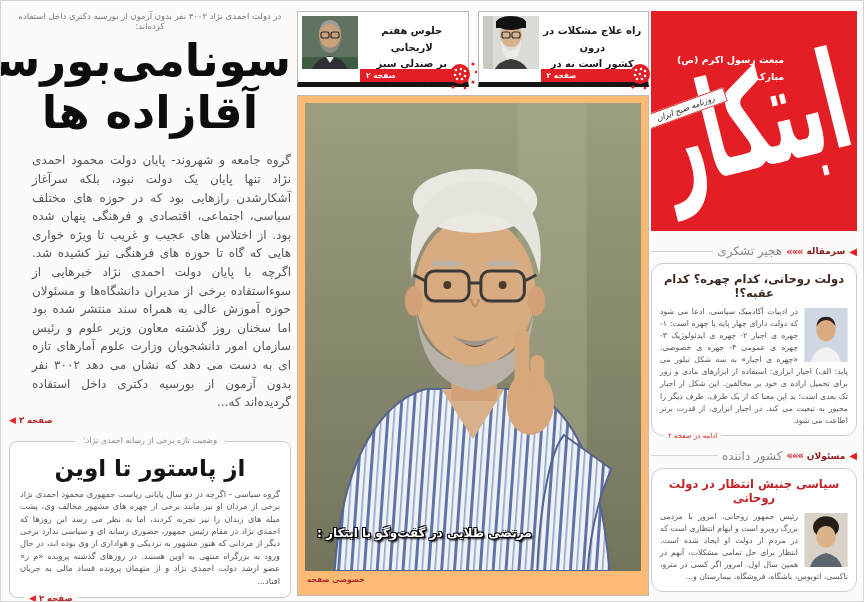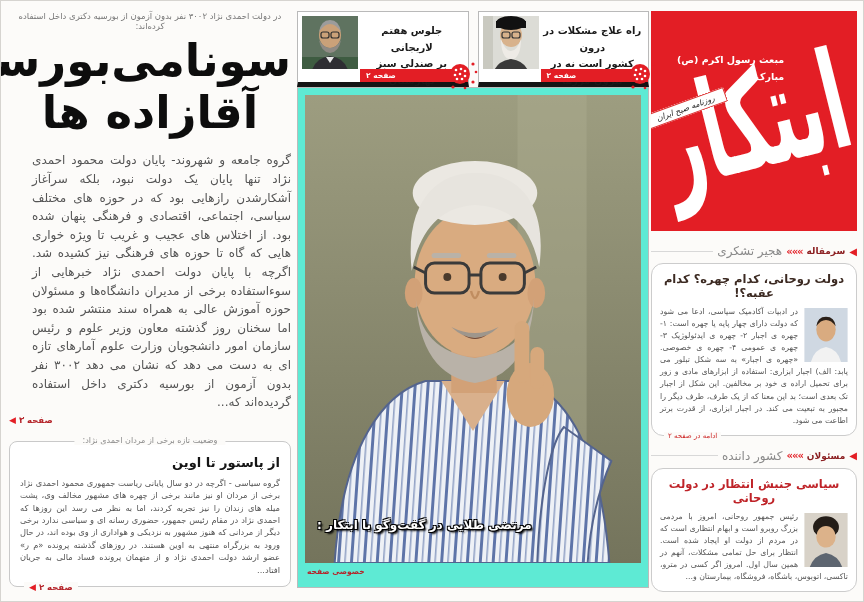--- a/index.html
+++ b/index.html
@@ -16,39 +16,39 @@
 
   
   .col-left{position:absolute;left:8px;top:10px;width:282px;}
   .lead-kicker{font-size:8.5px;color:#777;text-align:center;}
   .lead-headline{font-size:45px;font-weight:bold;color:#0d0d0d;text-align:center;line-height:1.16;margin-top:4px;letter-spacing:-1px;}
   .lead-body{margin-top:12px;font-size:12px;color:var(--body-gray);text-align:justify;line-height:1.55;margin-left:23px;}
   .marker{direction:ltr;text-align:left;font-size:8.5px;font-weight:bold;color:var(--dark-red);margin-top:3px;}
   .marker .arr{color:var(--red);font-size:9px;}
   .nbox{border:1px solid #c9c9c9;border-radius:8px;background:#fff;position:relative;padding:13px 10px 10px;margin-top:16px;}
   .box-kicker{position:absolute;top:-6px;right:50%;transform:translateX(50%);background:var(--page-bg);padding:0 8px;font-size:8px;color:#8a8a8a;white-space:nowrap;}
-  .nbox h3{margin:0 0 7px;font-size:13px;color:#151515;font-weight:bold;}
+  .nbox h3{margin:0 0 7px;text-align:center;font-size:23px;color:#151515;font-weight:bold;}
   .nbox .body{font-size:8.3px;color:var(--body-gray);text-align:justify;line-height:1.5;}
   .nbox .marker{position:absolute;bottom:-6px;left:14px;background:var(--page-bg);padding:0 5px;margin:0;}
   .khatami-row{display:flex;margin-top:14px;align-items:center;}
   .khatami-row .txt{flex:1;padding-right:4px;}
   .khatami-row h3{margin:12px;text-align:center;font-size:17.5px;color:#101010;line-height:1.35;font-weight:bold;}
   .khatami-row .marker{margin-top:5px;padding-left:14px;}
   .khatami-photo{width:128px;height:92px;flex:0 0 auto;}
 
   
   .col-center{position:absolute;left:296px;top:10px;width:352px;}
   .top-row{display:flex;gap:9px;}
   .tbox{flex:1;height:76px;background:#fff;border:1px solid #b9b9b9;border-bottom:5px solid #141414;position:relative;}
   .tphoto{position:absolute;left:4px;top:4px;bottom:13px;width:56px;overflow:hidden;}
   .tphoto svg{width:100%;height:100%;}
   .ttitle{position:absolute;right:6px;left:64px;top:11px;font-size:10px;font-weight:bold;color:#1a1a1a;text-align:center;line-height:1.65;}
   .tband{position:absolute;left:62px;right:0;bottom:0;height:13px;background:var(--red);color:#fff;font-size:7.5px;font-weight:bold;padding:2px 6px 0;direction:ltr;text-align:left;}
   .burst{position:absolute;right:-11px;bottom:-9px;width:34px;height:34px;z-index:3;}
-  .photo-card{background:#5eead4;border:1px solid #bbb;padding:7px 7px 3px;height:501px;}
+  .photo-card{margin-top:8px;background:#fdba74;border:1px solid #bbb;padding:7px 7px 3px;height:501px;}
   .photo-wrap{position:relative;height:468px;overflow:hidden;background:#8e8e72;}
   .photo-wrap>svg{position:absolute;inset:0;width:100%;height:100%;}
   .caption{position:absolute;left:12px;right:12px;bottom:30px;text-align:left;}
   .cap-kicker{display:inline-block;font-size:12px;font-weight:bold;color:#fff;
     text-shadow:1px 1px 0 #000,-1px 1px 0 #000,1px -1px 0 #000,-1px -1px 0 #000,2px 2px 2px #000;}
   .cap-headline{font-size:28px;font-weight:bold;color:#fff;line-height:1.3;margin-top:2px;
     text-shadow:2px 2px 0 #000,-2px 2px 0 #000,2px -2px 0 #000,-2px -2px 0 #000,0 3px 0 #000,3px 0 0 #000,0 -3px 0 #000,-3px 0 0 #000;}
   .card-footer{font-size:7.5px;color:var(--dark-red);padding:4px 2px 0;direction:ltr;text-align:left;font-weight:bold;}
 
   
@@ -85,21 +85,21 @@
     <div class="lead-kicker">در دولت احمدی نژاد ۳۰۰۲ نفر بدون آزمون از بورسیه دکتری داخل استفاده کرده‌اند:</div>
     <div class="lead-headline preline">سونامی‌بورسیه
 آقازاده ها</div>
     <div class="lead-body">گروه جامعه و شهروند- پایان دولت محمود احمدی نژاد تنها پایان یک دولت نبود، بلکه سرآغاز آشکارشدن رازهایی بود که در حوزه های مختلف سیاسی، اجتماعی، اقتصادی و فرهنگی پنهان شده بود. از اختلاس های عجیب و غریب تا ویژه خواری هایی که گاه تا حوزه های فرهنگی نیز کشیده شد. اگرچه با پایان دولت احمدی نژاد خبرهایی از سوءاستفاده برخی از مدیران دانشگاه‌ها و مسئولان حوزه آموزش عالی به همراه سند منتشر شده بود اما سخنان روز گذشته معاون وزیر علوم و رئیس سازمان امور دانشجویان وزارت علوم آمارهای تازه ای به دست می دهد که نشان می دهد ۳۰۰۲ نفر بدون آزمون از بورسیه دکتری داخل استفاده گردیده‌اند که...</div>
     <div class="marker">
       <span class="arr">◀</span>
       <span>صفحه ۳</span>
     </div>
 
     <div class="nbox">
-      <div class="box-kicker">وضعیت تازه برخی از مردان احمدی نژاد:</div>
+      <div class="box-kicker">وضعیت تازه برخی از رسانه احمدی نژاد:</div>
       <h3>از پاستور تا اوین</h3>
       <div class="body">گروه سیاسی - اگرچه در دو سال پایانی ریاست جمهوری محمود احمدی نژاد برخی از مردان او نیز مانند برخی از چهره های مشهور مخالف وی، پشت میله های زندان را نیز تجربه کردند، اما به نظر می رسد این روزها که احمدی نژاد در مقام رئیس جمهور، حضوری رسانه ای و سیاسی ندارد برخی دیگر از مردانی که هنوز مشهور به نزدیکی و هواداری از وی بوده اند، در حال ورود به بزرگراه منتهی به اوین هستند. در روزهای گذشته پرونده «م ر» عضو ارشد دولت احمدی نژاد و از متهمان پرونده فساد مالی به جریان افتاد...</div>
       <div class="marker">
         <span class="arr">◀</span>
         <span>صفحه ۲</span>
       </div>
     </div>
 
     <div class="khatami-row">
       <div class="txt">

